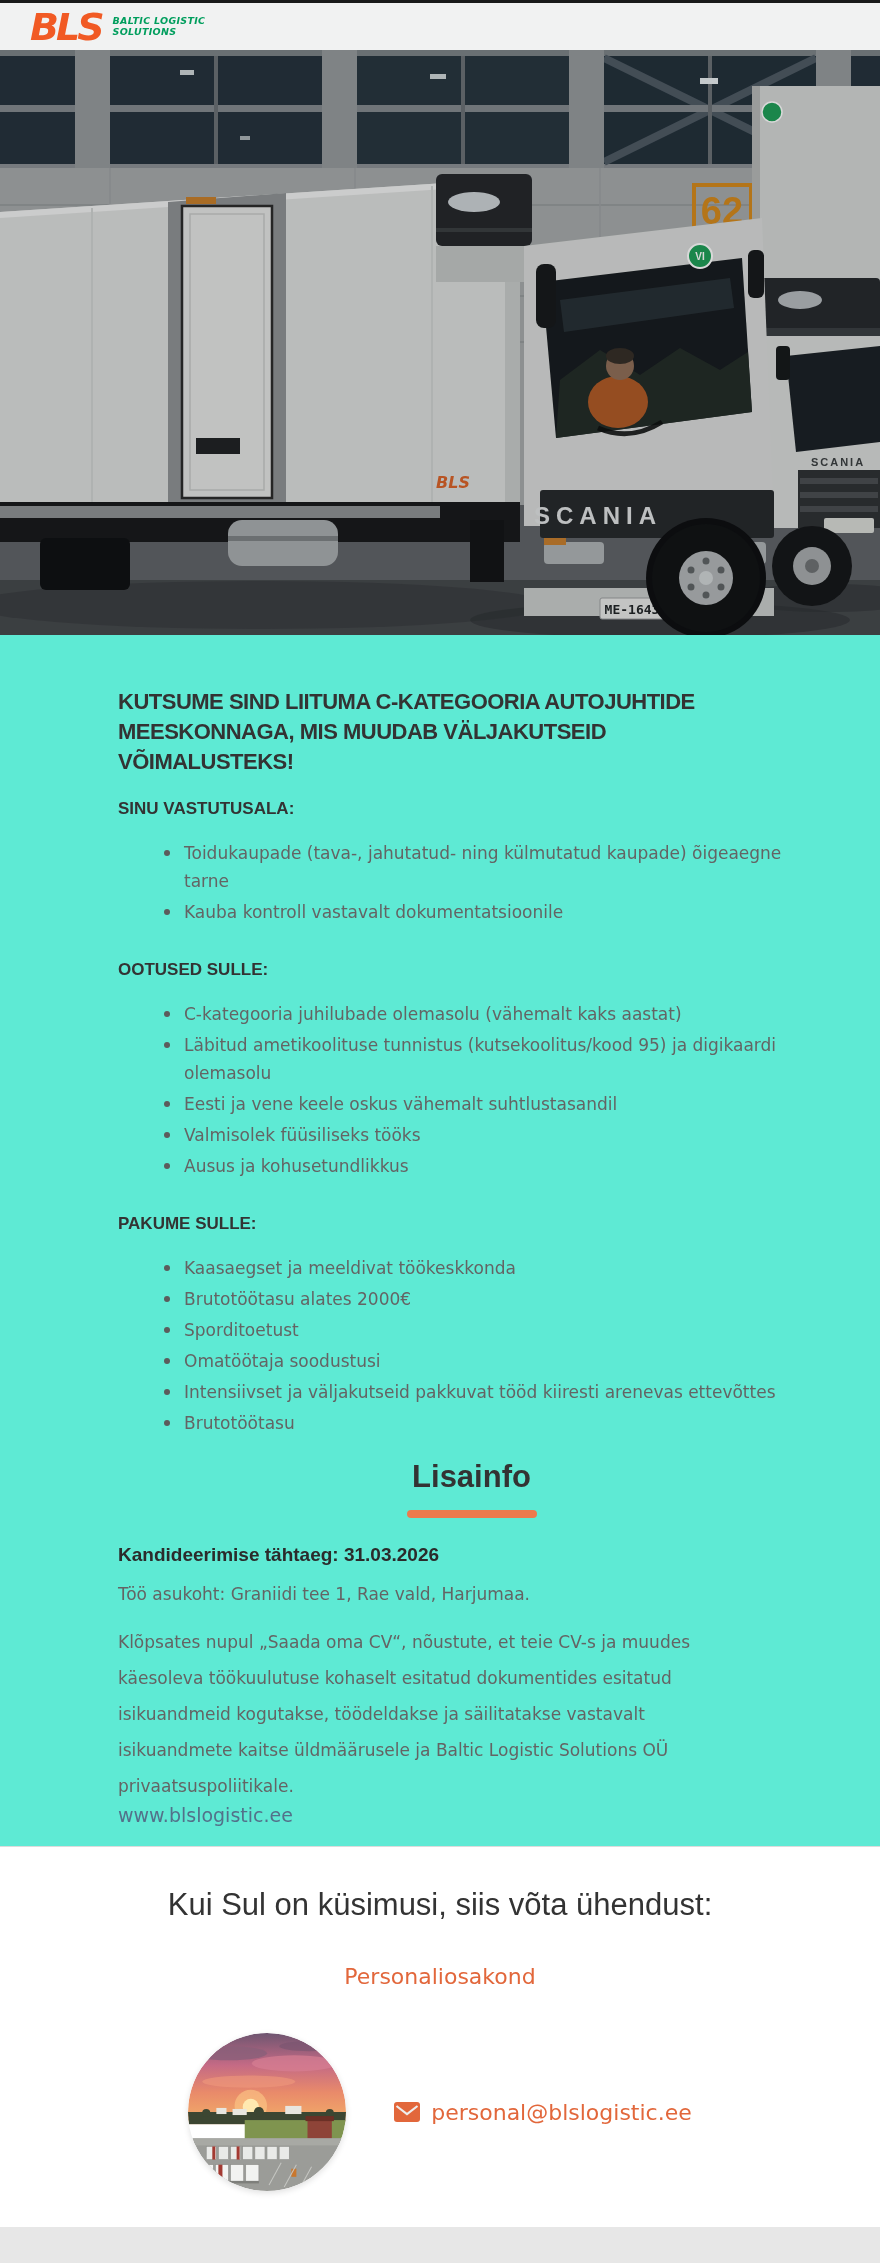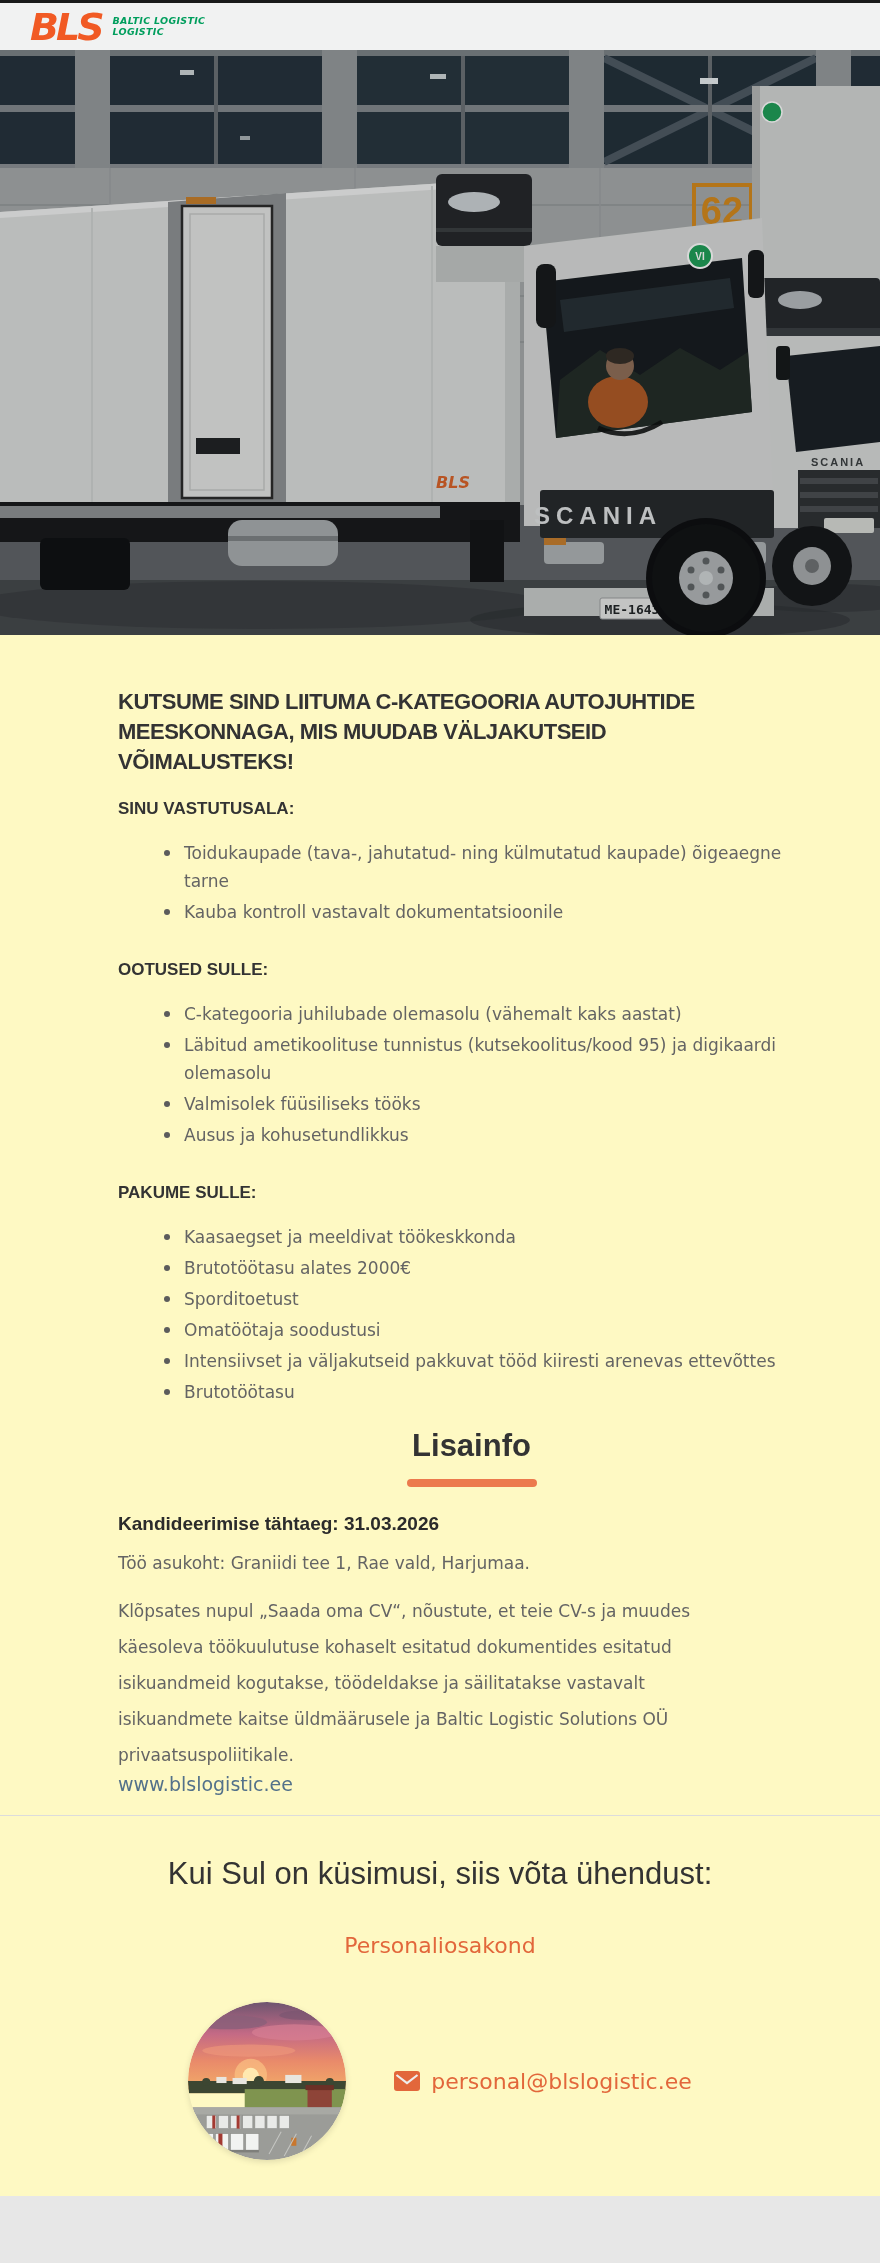--- a/index.html
+++ b/index.html
@@ -3,52 +3,52 @@
 <meta charset="utf-8">
 <style>
   html,body{margin:0;padding:0;}
   body{width:880px;background:#e7e7e7;font-family:"DejaVu Sans",sans-serif;-webkit-font-smoothing:antialiased;}
   .top-strip{height:3px;background:#1a1a1a;}
   .site-header{height:47px;background:#f1f2f2;display:flex;align-items:center;padding-left:30px;box-sizing:border-box;}
   .logo{display:flex;align-items:center;text-decoration:none;cursor:pointer;}
   .logo-bls{font-family:"DejaVu Sans",sans-serif;font-weight:800;font-style:italic;font-size:38px;line-height:1;color:#F15A24;letter-spacing:-3px;}
   .logo-tag{margin-left:11px;font-style:italic;font-weight:700;font-size:9.5px;line-height:1.1;color:#009E5D;letter-spacing:.3px;}
   .hero{display:block;width:880px;height:585px;}
-  main{background:#fef9c3;padding:52px 55px 20px 118px;box-sizing:border-box;}
+  main{background:#5eead4;padding:52px 55px 20px 118px;box-sizing:border-box;}
   h1{font-family:"Liberation Sans",sans-serif;font-weight:700;font-size:22px;line-height:30px;letter-spacing:-.5px;color:#333;margin:0;max-width:660px;}
   .section-h{font-family:"Liberation Sans",sans-serif;font-weight:700;font-size:17px;color:#333;margin:22px 0 0;letter-spacing:0;}
   ul.bullets{margin:20px 0 0;padding:0 0 0 46px;list-style:none;}
   ul.bullets li{position:relative;padding-left:20px;font-size:17px;line-height:28px;color:#646464;margin-bottom:3px;}
   ul.bullets li::before{content:'';position:absolute;left:0;top:11px;width:6px;height:6px;border-radius:50%;background:#5c5c5c;}
   .gap-lg{margin-top:34px;}
   .lisainfo{margin-top:22px;text-align:center;}
   .lisainfo-title{font-family:"Liberation Sans",sans-serif;font-weight:700;font-size:31px;color:#333;margin:0;}
   .accent-bar{width:130px;height:8px;border-radius:4px;background:#EC7A4D;margin:15px auto 0;}
   .deadline{margin:26px 0 0;font-family:"Liberation Sans",sans-serif;font-weight:700;font-size:19px;color:#2b2b2b;}
   .location{margin:18px 0 0;font-size:17px;color:#646464;}
   .privacy{margin:20px 0 0;font-size:17px;line-height:36px;color:#646464;max-width:645px;}
   .website{display:inline-block;font-size:19px;color:#53718A;text-decoration:none;cursor:pointer;}
-  .site-footer{background:#fef9c3;border-top:1px solid #dcdcdc;text-align:center;padding:40px 0 36px;}
+  .site-footer{background:#ffffff;border-top:1px solid #dcdcdc;text-align:center;padding:40px 0 36px;}
   .footer-h{font-family:"Liberation Sans",sans-serif;font-weight:400;font-size:31px;color:#333;margin:0;}
   .dept{margin-top:41px;font-size:22px;color:#E2673B;}
   .contact-row{margin-top:44px;display:flex;justify-content:center;align-items:center;gap:48px;}
   .circle-img{width:158px;height:158px;border-radius:50%;overflow:hidden;box-shadow:0 2px 6px rgba(0,0,0,.12);}
   .email-link{display:flex;align-items:center;gap:11px;font-size:22px;color:#E2673B;text-decoration:none;cursor:pointer;}
 </style>
 </head>
 <body>
 
 <div class="top-strip"></div>
 
 <header class="site-header">
   <a class="logo">
     <span class="logo-bls">BLS</span>
     <span class="logo-tag">
       <span>BALTIC LOGISTIC</span><br>
-      <span>LOGISTIC</span>
+      <span>SOLUTIONS</span>
     </span>
   </a>
 </header>
 
 <svg class="hero" viewBox="0 0 880 585" xmlns="http://www.w3.org/2000/svg" preserveAspectRatio="none">
 
   <rect x="0" y="0" width="880" height="585" fill="#a6aaab"></rect>
 
   <rect x="0" y="0" width="880" height="118" fill="#8b9094"></rect>
   <rect x="0" y="0" width="880" height="6" fill="#7d8387"></rect>
@@ -208,20 +208,21 @@
   <h2 class="section-h">SINU VASTUTUSALA:</h2>
   <ul class="bullets">
       <li>Toidukaupade (tava-, jahutatud- ning külmutatud kaupade) õigeaegne tarne</li>
       <li>Kauba kontroll vastavalt dokumentatsioonile</li>
     </ul>
 
   <h2 class="section-h gap-lg">OOTUSED SULLE:</h2>
   <ul class="bullets">
       <li>C-kategooria juhilubade olemasolu (vähemalt kaks aastat)</li>
       <li>Läbitud ametikoolituse tunnistus (kutsekoolitus/kood 95) ja digikaardi olemasolu</li>
+      <li>Eesti ja vene keele oskus vähemalt suhtlustasandil</li>
       <li>Valmisolek füüsiliseks tööks</li>
       <li>Ausus ja kohusetundlikkus</li>
     </ul>
 
   <h2 class="section-h gap-lg">PAKUME SULLE:</h2>
   <ul class="bullets">
       <li>Kaasaegset ja meeldivat töökeskkonda</li>
       <li>Brutotöötasu alates 2000€</li>
       <li>Sporditoetust</li>
       <li>Omatöötaja soodustusi</li>

